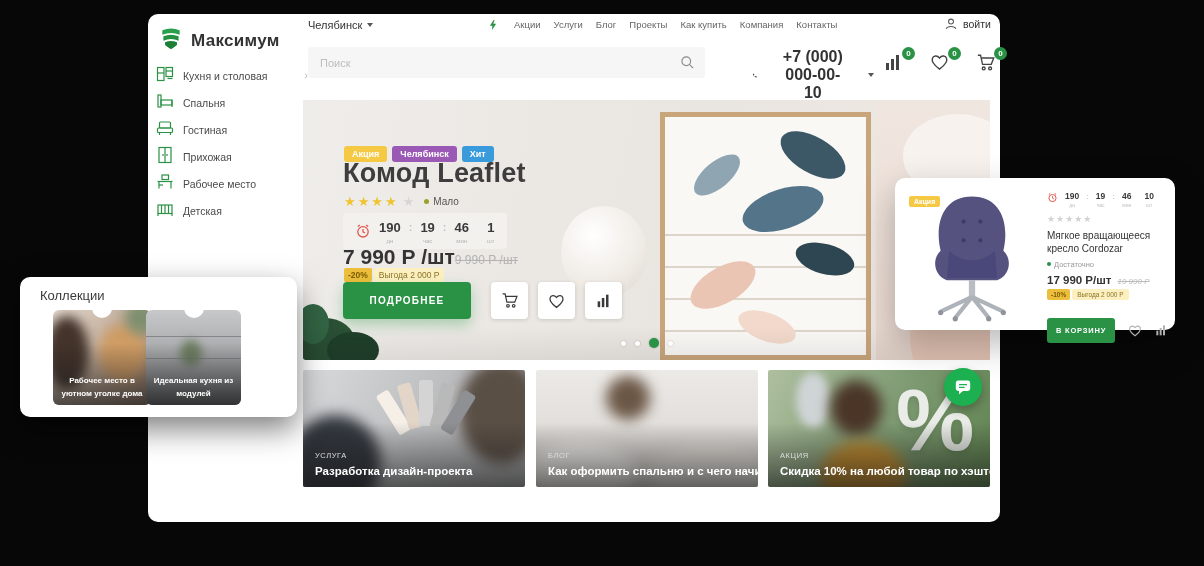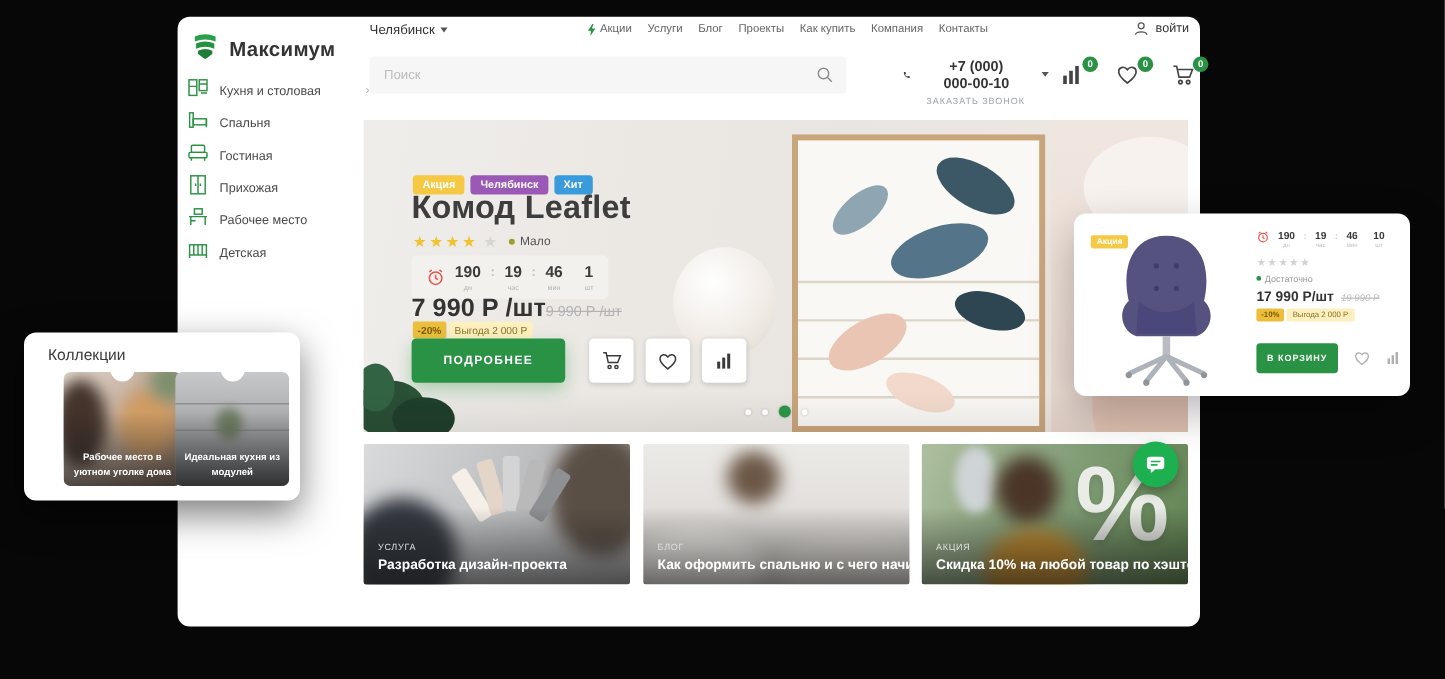--- a/index.html
+++ b/index.html
@@ -16,32 +16,32 @@
 
 .sidebar{position:absolute;left:156px;top:62px;width:152px;}
 .side-item{display:flex;align-items:center;gap:9px;height:27px;cursor:pointer;}
 .side-item .lbl{font-size:10.5px;color:#4a4a4a;flex:1;}
 .chev{color:#b9b9b9;font-size:11px;line-height:1;}
 
 
 .topnav-region{position:absolute;left:308px;top:19px;font-size:11px;color:#333;display:flex;align-items:center;gap:5px;cursor:pointer;}
 .caret-down{width:0;height:0;border-left:3px solid transparent;border-right:3px solid transparent;border-top:4px solid #555;}
 .topnav-links{position:absolute;left:489px;top:19px;display:flex;gap:13px;}
-.topnav-link{font-size:9.5px;color:#666;display:flex;gap:3px;align-items:center;cursor:pointer;white-space:nowrap;}
+.topnav-link{font-size:9.5px;color:#666;display:flex;gap:17px;align-items:center;cursor:pointer;white-space:nowrap;}
 .login{position:absolute;left:944px;top:17px;display:flex;align-items:center;gap:5px;font-size:10.5px;color:#333;cursor:pointer;}
 
 
 .search{position:absolute;left:308px;top:47px;width:397px;height:31px;background:#f6f6f6;border-radius:3px;}
 .search input{width:100%;height:100%;background:transparent;border:0;outline:0;padding:0 34px 0 12px;font-size:11px;color:#333;font-family:inherit;}
 .search input::placeholder{color:#bdbdbd;}
 .mag{position:absolute;right:10px;top:8px;cursor:pointer;}
 
 
 .phone-block{position:absolute;left:752px;top:48px;width:122px;text-align:center;cursor:pointer;}
-.phone-line{display:flex;align-items:center;gap:20px;font-size:12px;font-weight:bold;color:#333;justify-content:center;}
+.phone-line{display:flex;align-items:center;gap:20px;font-size:16px;font-weight:bold;color:#333;justify-content:center;}
 .callback{margin-top:4px;font-size:7.5px;letter-spacing:.8px;color:#9aa5ad;text-transform:uppercase;cursor:pointer;}
 
 
 .hicons{position:absolute;left:884px;top:53px;display:flex;gap:24px;}
 .hicon{position:relative;width:22px;height:20px;cursor:pointer;}
 .badge-count{position:absolute;right:-9px;top:-6px;width:13px;height:13px;border-radius:50%;background:#2a9245;color:#fff;font-size:8px;display:flex;align-items:center;justify-content:center;font-weight:bold;}
 
 
 .hero{position:absolute;left:303px;top:100px;width:687px;height:260px;overflow:hidden;background:linear-gradient(100deg,#efedea,#e9e5e0 55%,#efe8e3);}
 .hero-floor{position:absolute;left:0;bottom:0;width:100%;height:34px;background:linear-gradient(rgba(0,0,0,0),rgba(0,0,0,.07));}
@@ -96,21 +96,21 @@
 .p1-bg{position:absolute;inset:0;background:linear-gradient(115deg,#d9dadc,#b9babc 60%,#a6a7a9);}
 .sw{position:absolute;width:14px;height:46px;border-radius:3px;transform-origin:50% 100%;}
 .p2-bg{position:absolute;inset:0;background:linear-gradient(#eceae7,#d6d2ce);}
 .p3-bg{position:absolute;inset:0;background:linear-gradient(115deg,#aebf9f,#7d9a72 55%,#5f824f);}
 .pct-art{position:absolute;left:128px;top:2px;font-size:88px;font-weight:bold;color:#f4f4f2;opacity:.92;line-height:1.1;text-shadow:0 3px 6px rgba(0,0,0,.12);}
 
 
 .fab{position:absolute;left:944px;top:368px;width:38px;height:38px;border-radius:50%;background:#1cb050;box-shadow:0 4px 10px rgba(0,0,0,.3);display:flex;align-items:center;justify-content:center;cursor:pointer;z-index:8;}
 
 
-.collections{position:absolute;left:20px;top:277px;width:230px;height:140px;background:#fff;border-radius:10px;box-shadow:0 12px 30px rgba(0,0,0,.5);z-index:6;}
+.collections{position:absolute;left:20px;top:277px;width:277px;height:140px;background:#fff;border-radius:10px;box-shadow:0 12px 30px rgba(0,0,0,.5);z-index:6;}
 .col-title{position:absolute;left:20px;top:11px;font-size:13px;color:#3a3a3a;}
 .ccard{position:absolute;top:33px;height:95px;border-radius:6px;overflow:hidden;cursor:pointer;}
 .ccard.a{left:20px;width:98px;margin-left:13px;}
 .ccard.b{left:126px;width:95px;}
 .notch{position:absolute;left:50%;top:-10px;transform:translateX(-50%);width:20px;height:18px;background:#fff;border-radius:0 0 10px 10px;z-index:3;}
 .coverlay{position:absolute;inset:0;background:linear-gradient(rgba(0,0,0,0) 35%,rgba(22,22,22,.68));}
 .ccap{position:absolute;left:4px;right:4px;bottom:5px;text-align:center;font-size:8px;font-weight:bold;color:#fff;line-height:1.55;z-index:2;}
 .ca-bg{position:absolute;inset:0;background:linear-gradient(125deg,#e7dcd1,#bba593 55%,#957a68);}
 .cb-bg{position:absolute;inset:0;background:linear-gradient(#c7c8ca,#97989a 70%,#6e7072);}
 .cab-line{position:absolute;left:0;right:0;height:1px;background:#85868a;}
@@ -506,20 +506,21 @@
       <span>
           <div class="pcd-num">46</div>
           <div class="pcd-lbl">мин</div>
         </span>
       <span style="margin-left:6px;">
           <div class="pcd-num">10</div>
           <div class="pcd-lbl">шт</div>
         </span>
     </div>
     <div class="pstars">★★★★★</div>
+    <div class="ptitle">Мягкое вращающееся кресло Cordozar</div>
     <div class="pavail">
       <span class="pavail-dot"></span>
       <span>Достаточно</span>
     </div>
     <div class="pprice-row">
       <span class="pprice">17 990 Р/шт</span>
       <span class="pold">19 990 Р</span>
     </div>
     <div class="pdisc">
       <span class="disc-pct">-10%</span>

